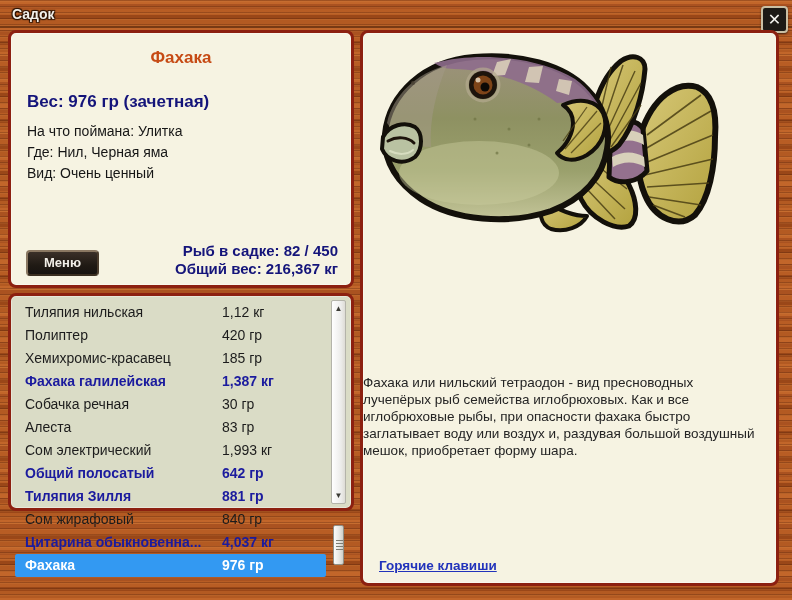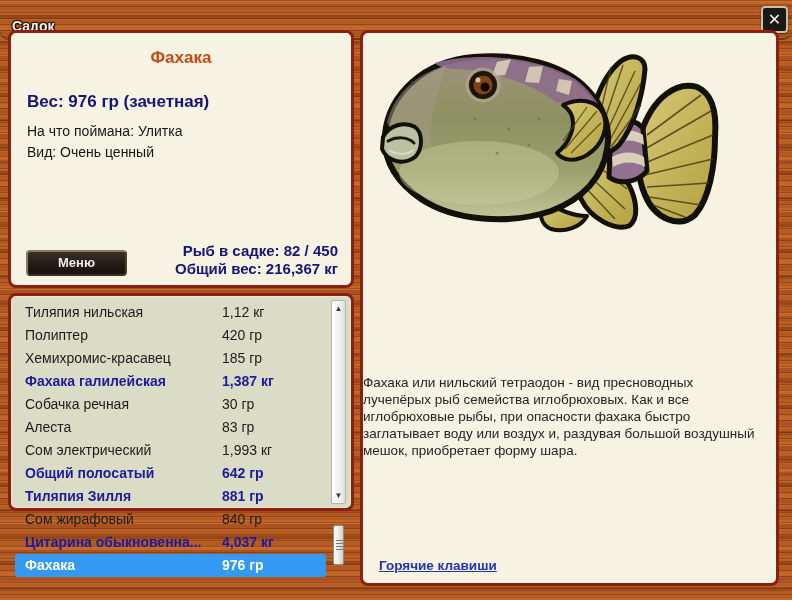--- a/index.html
+++ b/index.html
@@ -7,22 +7,22 @@
   body { font-family:"Liberation Sans","DejaVu Sans",sans-serif; }
 
   #window {
     position:relative; width:792px; height:600px;
     background:
       repeating-linear-gradient(180deg, rgba(40,10,0,.22) 0 1px, rgba(255,200,120,.07) 1px 2px, transparent 2px 6px),
       repeating-linear-gradient(180deg, #c2662a 0 4px, #aa5220 4px 9px, #b85d24 9px 15px, #9a4718 15px 19px, #b35a22 19px 26px);
   }
 
   
-  #titlebar { position:absolute; left:0; top:12px; width:792px; height:28px;
-    border-bottom:2px solid rgba(60,20,0,.55);border-radius:9px; }
+  #titlebar { position:absolute; left:0; top:0; width:792px; height:28px;
+    border-bottom:2px solid rgba(60,20,0,.55); }
   #title-text { position:absolute; left:12px; top:6px; font-size:14px; font-weight:bold;
     color:#f2f0ea; text-shadow:1px 1px 1px #2a1203, -1px -1px 1px #2a1203, 1px -1px 1px #2a1203, -1px 1px 1px #2a1203; }
   #close-btn { position:absolute; left:761px; top:6px; width:27px; height:27px;
     background:#1c1a16; border:2px solid #c9bfa4; border-radius:4px;
     color:#f5f5f0; font-size:16px; font-weight:bold; text-align:center; line-height:23px;
     cursor:pointer; box-shadow:0 1px 2px rgba(0,0,0,.6); }
 
   
   .panel { position:absolute; border:3px solid var(--border-maroon); border-radius:8px;
     box-shadow:inset 0 0 0 1px rgba(255,255,255,.35); }
@@ -30,21 +30,21 @@
   #list-panel  { left:8px;   top:293px; width:346px; height:218px; background:var(--list-bg); }
   #detail-panel{ left:360px; top:30px;  width:419px; height:556px; background:var(--panel-cream); }
 
   
   #fish-title { margin-top:15px; text-align:center; font-size:17px; font-weight:bold; color:var(--title-orange); }
   #weight-line { margin:24px 0 0 16px; font-size:17px; font-weight:bold; color:var(--header-navy); }
   #detail-lines { margin:9px 0 16px 16px; font-size:14px; color:#161616; line-height:21px; }
   #menu-btn { position:absolute; left:15px; bottom:9px;
     background:linear-gradient(180deg,#3a3028 0,#201a14 60%,#171310 100%);
     border:2px solid; border-color:#8a7862 #4a3c2c #3a2e20 #8a7862; border-radius:4px;
-    color:#f2efe8; font-size:13px; font-weight:bold; padding:3px 30px 4px; cursor:pointer; }
+    color:#f2efe8; font-size:13px; font-weight:bold; padding:3px 16px 4px; cursor:pointer; }
   #counts { position:absolute; right:13px; bottom:7px; text-align:right;
     font-size:15px; font-weight:bold; color:var(--header-navy); line-height:18px; }
 
   
   #fish-list { position:absolute; left:4px; top:5px; right:25px; }
   .row { position:relative; height:23px; line-height:23px; font-size:14px; color:#1c1c1c;
     padding-left:10px; border-radius:2px; cursor:pointer; }
   .row .fweight { position:absolute; left:207px; top:0; }
   .row.valuable { color:var(--valuable-blue); font-weight:bold; }
   .row.selected { background:var(--accent-selected); color:#ffffff; font-weight:bold; }
@@ -76,20 +76,21 @@
   <div id="titlebar">
     <span id="title-text">Садок</span>
   </div>
   <div id="close-btn">✕</div>
 
   <div id="info-panel" class="panel">
     <div id="fish-title">Фахака</div>
     <div id="weight-line">Вес: 976 гр (зачетная)</div>
     <div id="detail-lines">
       <div>На что поймана: Улитка</div>
+      <div>Где: Нил, Черная яма</div>
       <div>Вид: Очень ценный</div>
     </div>
     <button id="menu-btn">Меню</button>
     <div id="counts">
       <div>Рыб в садке: 82 / 450</div>
       <div>Общий вес: 216,367 кг</div>
     </div>
   </div>
 
   <div id="list-panel" class="panel">

